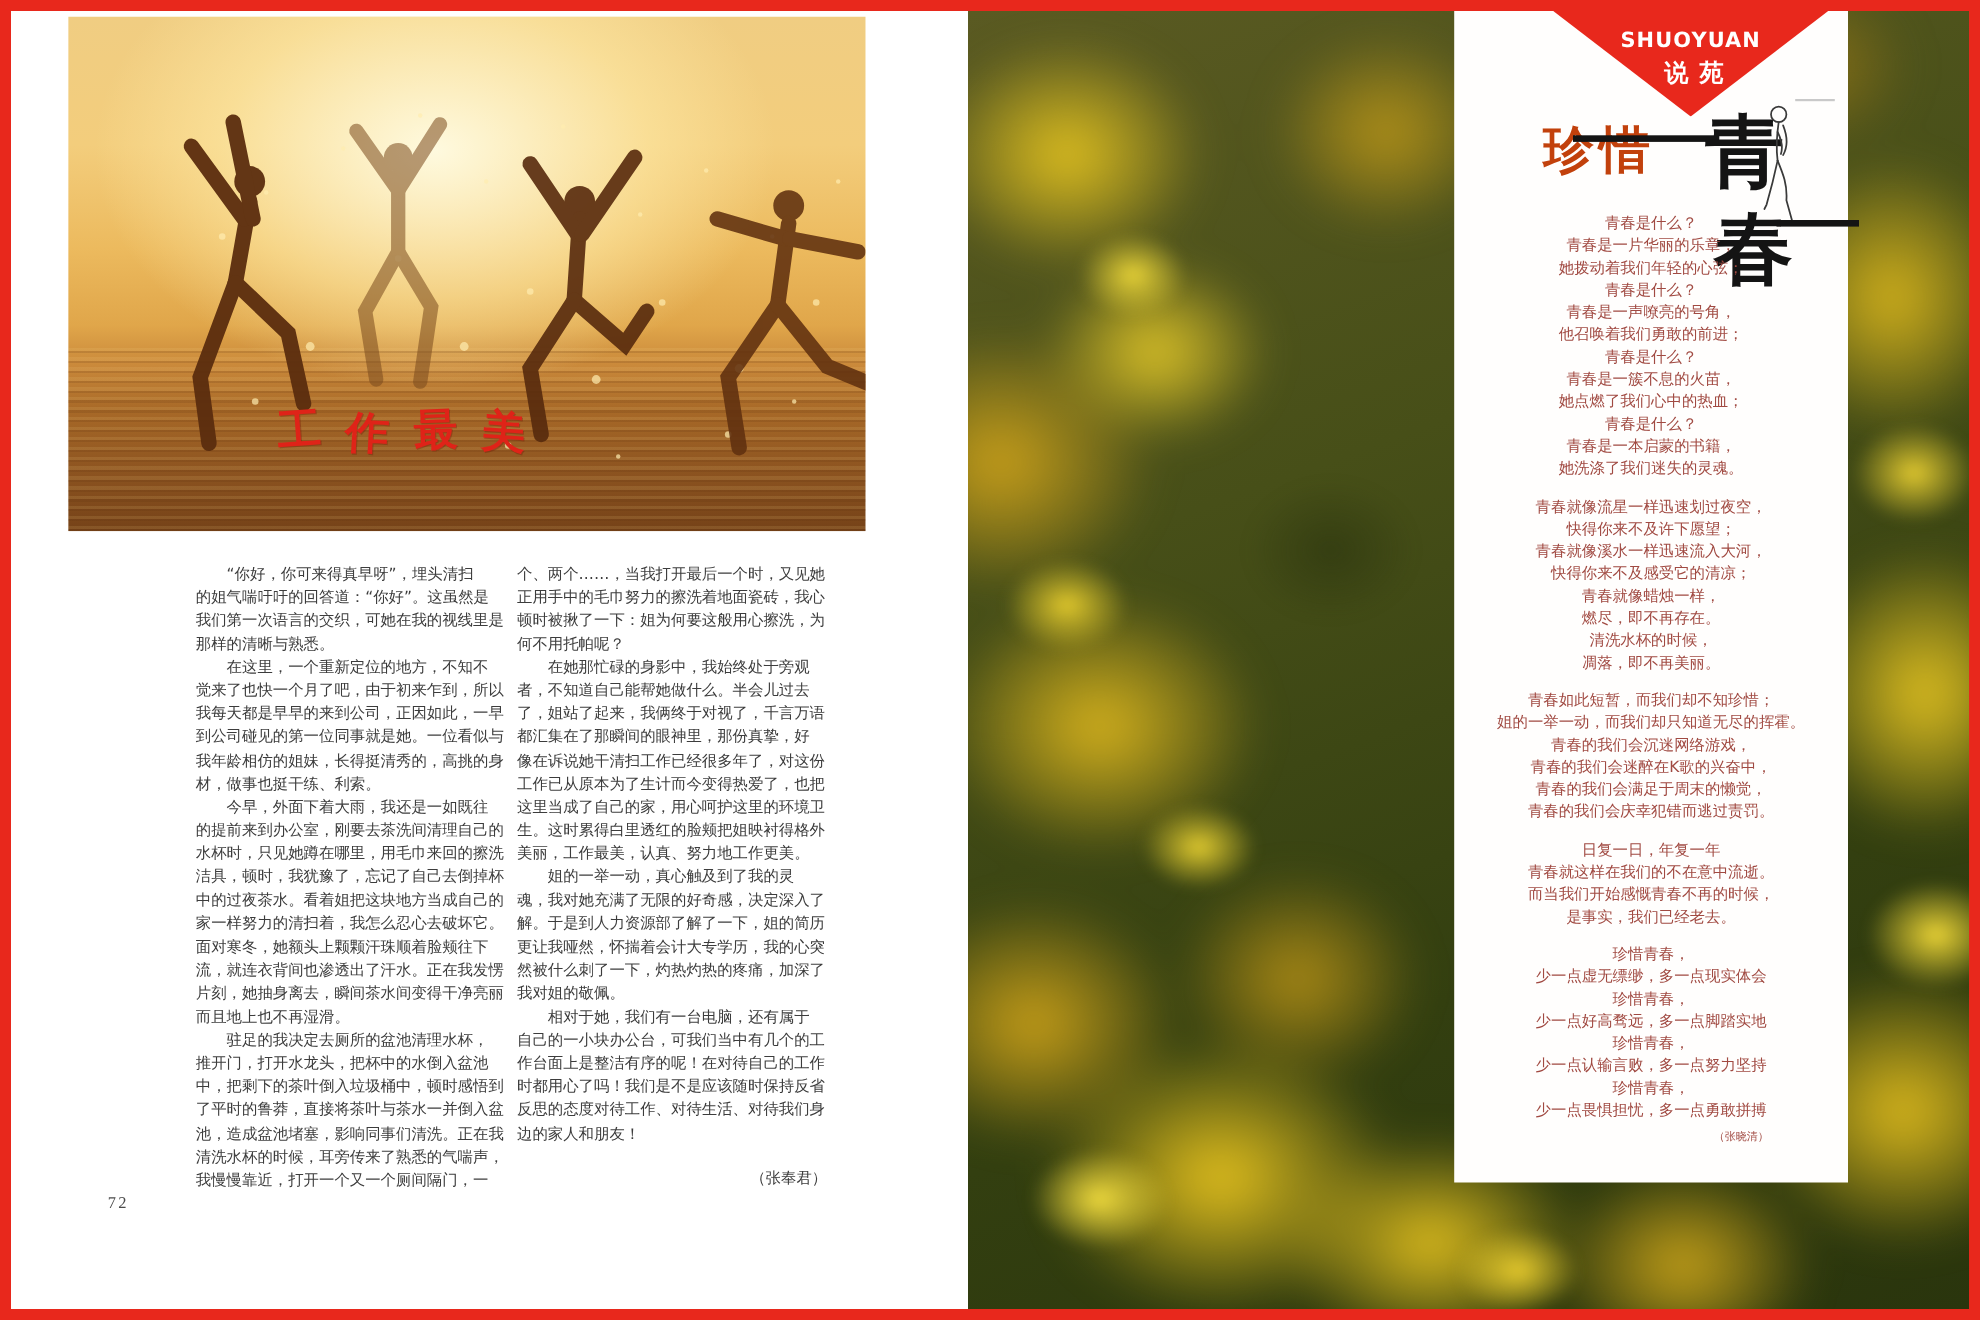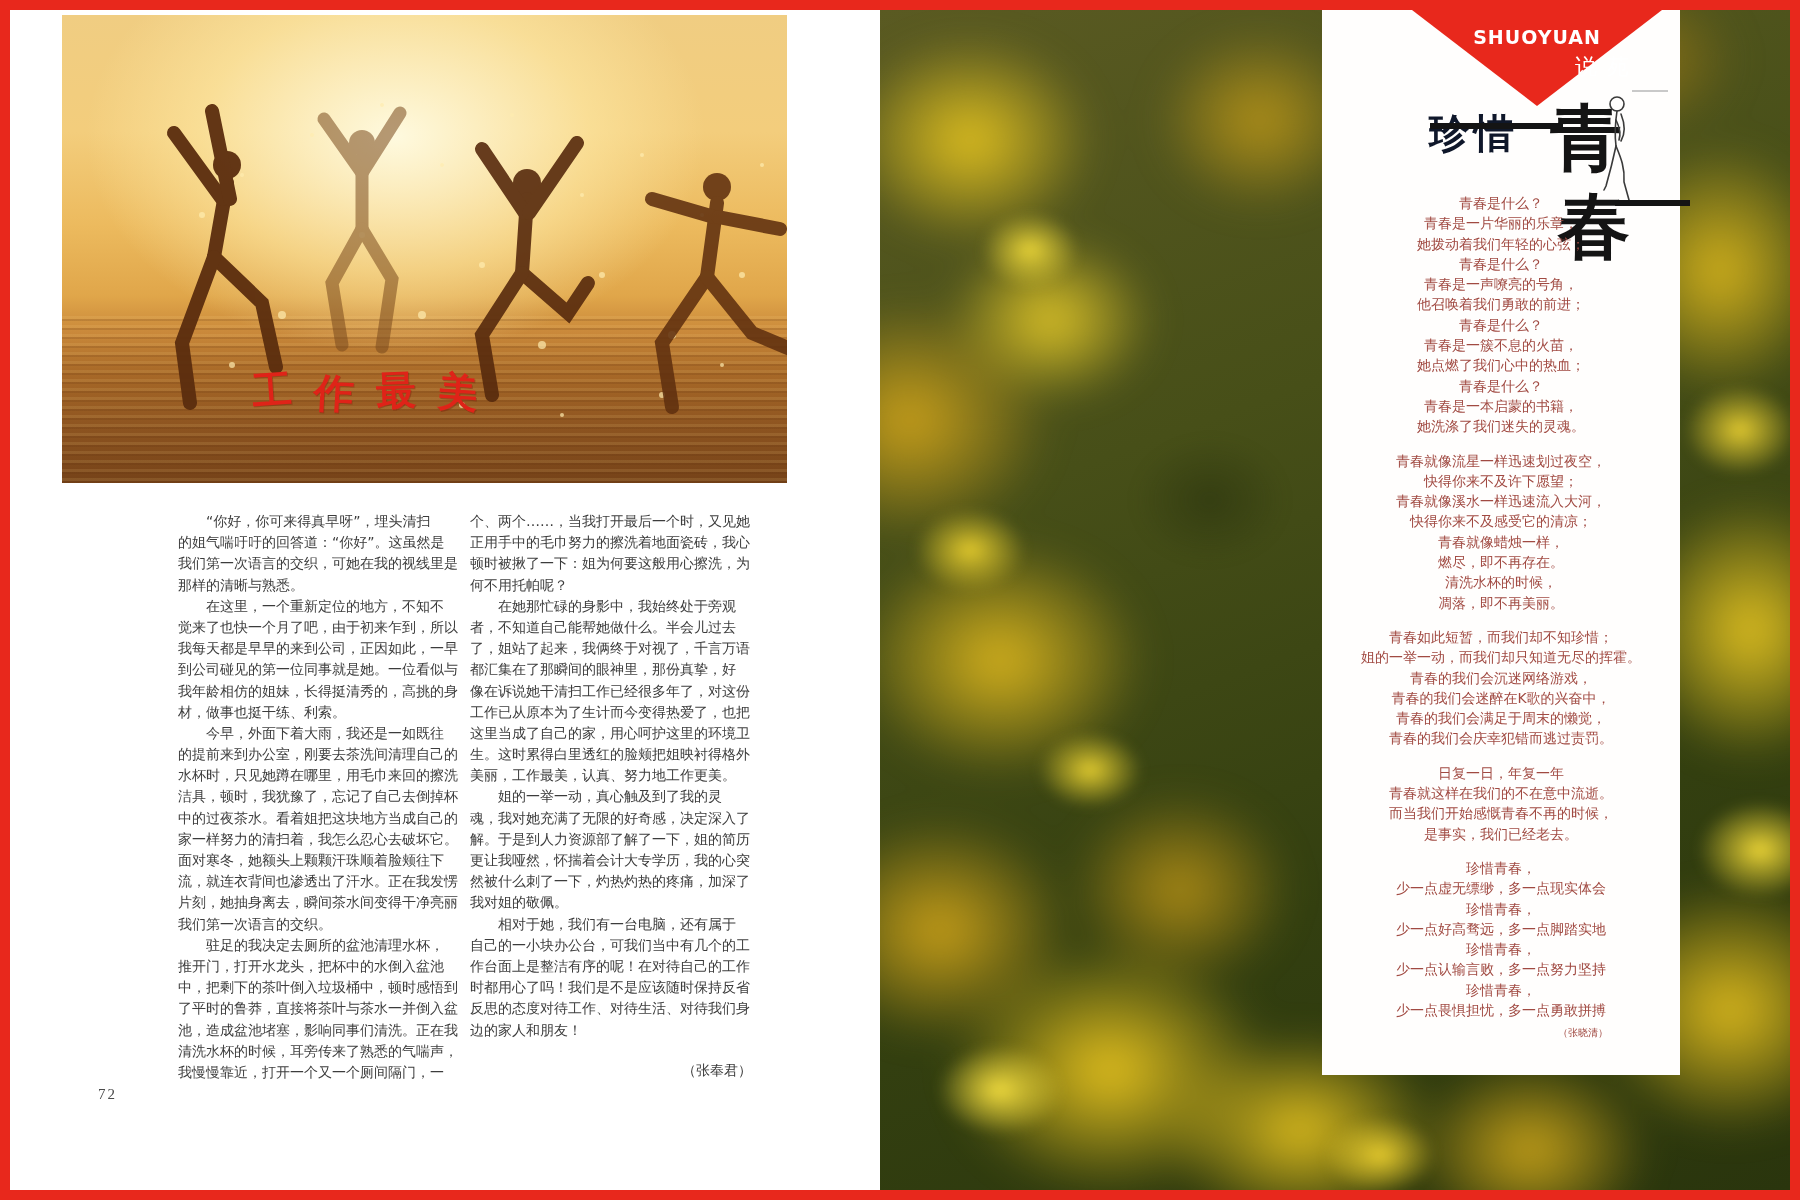--- a/index.html
+++ b/index.html
@@ -72,23 +72,23 @@
       radial-gradient(90px 70px at 910px 870px,  rgba(245,220,56,.95),rgba(245,220,56,0) 70%),
       radial-gradient(80px 55px at 530px 1175px, rgba(242,212,48,.9), rgba(242,212,48,0) 70%),
       radial-gradient(110px 90px at 360px 520px, rgba(35,45,12,.45),  rgba(35,45,12,0) 70%),
       radial-gradient(120px 100px at 640px 320px,rgba(40,50,14,.4),   rgba(40,50,14,0) 70%);
   }
 
   .panel{position:absolute;left:1312px;top:0;width:358px;height:1065px;background:#fffefd;}
 
   .badge-tri{position:absolute;left:1402px;top:0;width:250px;height:96px;}
   .badge-en{position:absolute;left:1402px;top:16px;width:250px;text-align:center;color:#fff;font-size:19px;font-weight:600;letter-spacing:1px;}
-  .badge-cn{position:absolute;left:1472px;top:42px;width:250px;text-align:center;color:#fff;font-size:22px;letter-spacing:10px;}
-
-  .t-zhenxi{position:absolute;left:1393px;top:96px;font-size:40px;font-weight:600;color:#0f172a;letter-spacing:5px;margin-left:26px;}
+  .badge-cn{position:absolute;left:1410px;top:42px;width:250px;text-align:center;color:#fff;font-size:22px;letter-spacing:10px;font-weight:bold;}
+
+  .t-zhenxi{position:absolute;left:1393px;top:96px;font-size:46px;font-weight:600;color:#c2410c;letter-spacing:5px;}
   .bar{position:absolute;background:#141414;}
   .bar-left{left:1420px;top:113px;width:133px;height:6px;}
   .bar-right{left:1605px;top:190px;width:75px;height:6px;}
   .thin-line{position:absolute;left:1622px;top:80px;width:36px;height:2px;background:#c9c9c9;}
   .t-qing{position:absolute;left:1540px;top:92px;font-size:72px;font-weight:800;color:#141414;line-height:1;}
   .t-chun{position:absolute;left:1548px;top:180px;font-size:72px;font-weight:800;color:#141414;line-height:1;}
   .person{position:absolute;left:1585px;top:84px;width:50px;height:112px;}
 
   .poem{position:absolute;left:1312px;top:183px;width:358px;text-align:center;}
   .poem-line{height:20.3px;font-size:14px;line-height:20.3px;color:#a14a42;white-space:pre;}
@@ -186,21 +186,21 @@
         <div class="line">材，做事也挺干练、利索。</div>
         <div class="line">　　今早，外面下着大雨，我还是一如既往</div>
         <div class="line">的提前来到办公室，刚要去茶洗间清理自己的</div>
         <div class="line">水杯时，只见她蹲在哪里，用毛巾来回的擦洗</div>
         <div class="line">洁具，顿时，我犹豫了，忘记了自己去倒掉杯</div>
         <div class="line">中的过夜茶水。看着姐把这块地方当成自己的</div>
         <div class="line">家一样努力的清扫着，我怎么忍心去破坏它。</div>
         <div class="line">面对寒冬，她额头上颗颗汗珠顺着脸颊往下</div>
         <div class="line">流，就连衣背间也渗透出了汗水。正在我发愣</div>
         <div class="line">片刻，她抽身离去，瞬间茶水间变得干净亮丽</div>
-        <div class="line">我们第一次语言的交织。</div>
+        <div class="line">而且地上也不再湿滑。</div>
         <div class="line">　　驻足的我决定去厕所的盆池清理水杯，</div>
         <div class="line">推开门，打开水龙头，把杯中的水倒入盆池</div>
         <div class="line">中，把剩下的茶叶倒入垃圾桶中，顿时感悟到</div>
         <div class="line">了平时的鲁莽，直接将茶叶与茶水一并倒入盆</div>
         <div class="line">池，造成盆池堵塞，影响同事们清洗。正在我</div>
         <div class="line">清洗水杯的时候，耳旁传来了熟悉的气喘声，</div>
         <div class="line">我慢慢靠近，打开一个又一个厕间隔门，一</div>
       </div>
     <div class="col col2">
         <div class="line">个、两个……，当我打开最后一个时，又见她</div>

